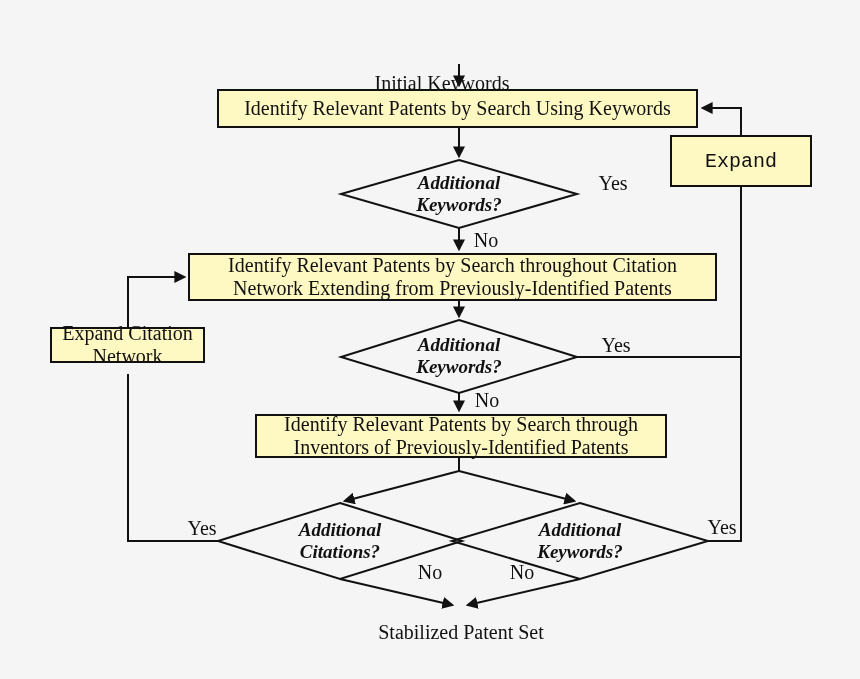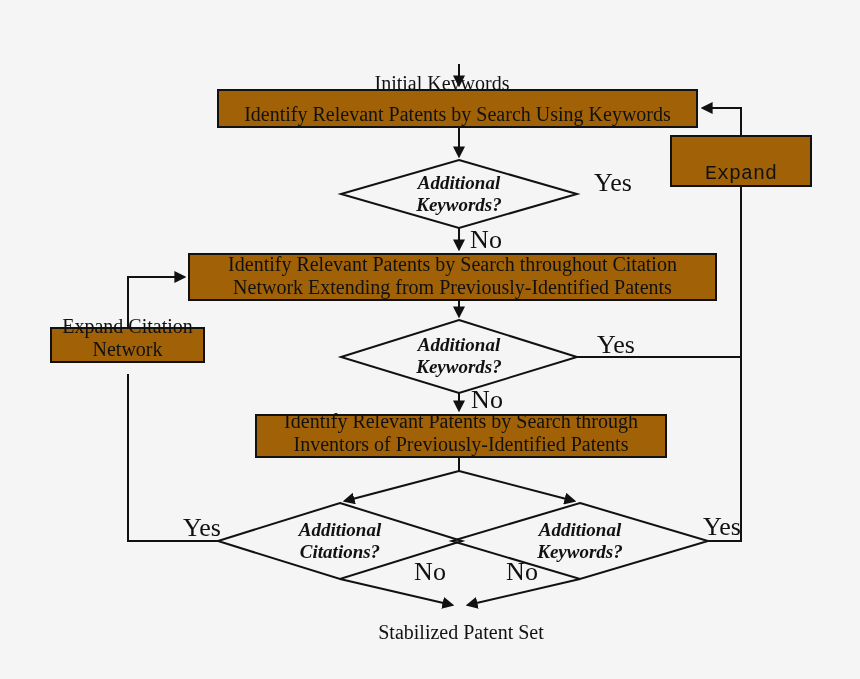--- a/index.html
+++ b/index.html
@@ -10,22 +10,22 @@
     color:#111;
     overflow:hidden;
   }
   .stage{position:relative;width:860px;height:679px;background:#f5f5f5;}
   .stage svg{position:absolute;left:0;top:0;}
 
   
   .pbox{
     position:absolute;
     border:2px solid #111;
-    background:#a16207;
-    display:flex;flex-direction:column;align-items:center;justify-content:flex-end;
+    background:#fef9c3;
+    display:flex;flex-direction:column;align-items:center;justify-content:center;
     text-align:center;
     font-size:20px;line-height:23px;
     box-sizing:border-box;
     white-space:nowrap;
   }
   #box1{left:217px;top:89px;width:481px;height:39px;}
   #box2{left:188px;top:253px;width:529px;height:48px;}
   #box3{left:255px;top:414px;width:412px;height:44px;}
   #expand-keyword{left:670px;top:135px;width:142px;height:52px;font-family:Liberation Mono, monospace;}
   #expand-citation{left:50px;top:327px;width:155px;height:36px;}
@@ -50,21 +50,21 @@
     text-align:center;
     white-space:nowrap;
     font-weight:bold;
   }
   #d1-label{left:459px;top:194px;}
   #d2-label{left:459px;top:356px;}
   #d3-label{left:340px;top:541px;}
   #d4-label{left:580px;top:541px;}
 
   
-  .edge{position:absolute;transform:translate(-50%,-50%);font-size:26px;white-space:nowrap;}
+  .edge{position:absolute;transform:translate(-50%,-50%);font-size:20px;white-space:nowrap;}
   #yes1{left:613px;top:183px;}
   #yes2{left:616px;top:345px;}
   #yes3{left:202px;top:528px;}
   #yes4{left:722px;top:527px;}
   #no1{left:486px;top:240px;}
   #no2{left:487px;top:400px;}
   #no3{left:430px;top:572px;}
   #no4{left:522px;top:572px;}
 </style>
 </head>

